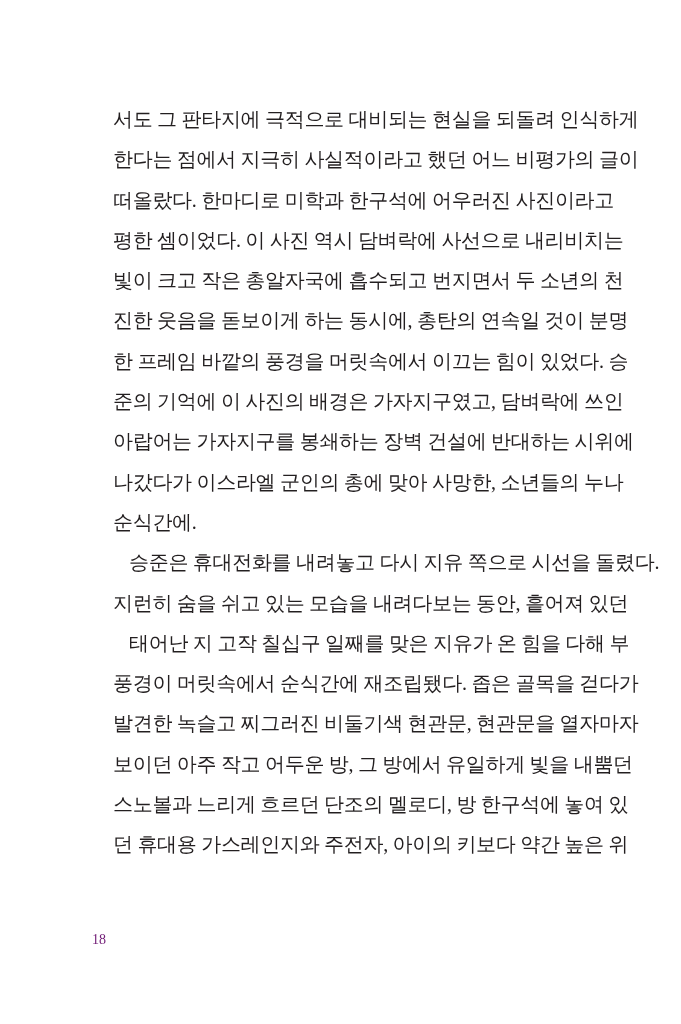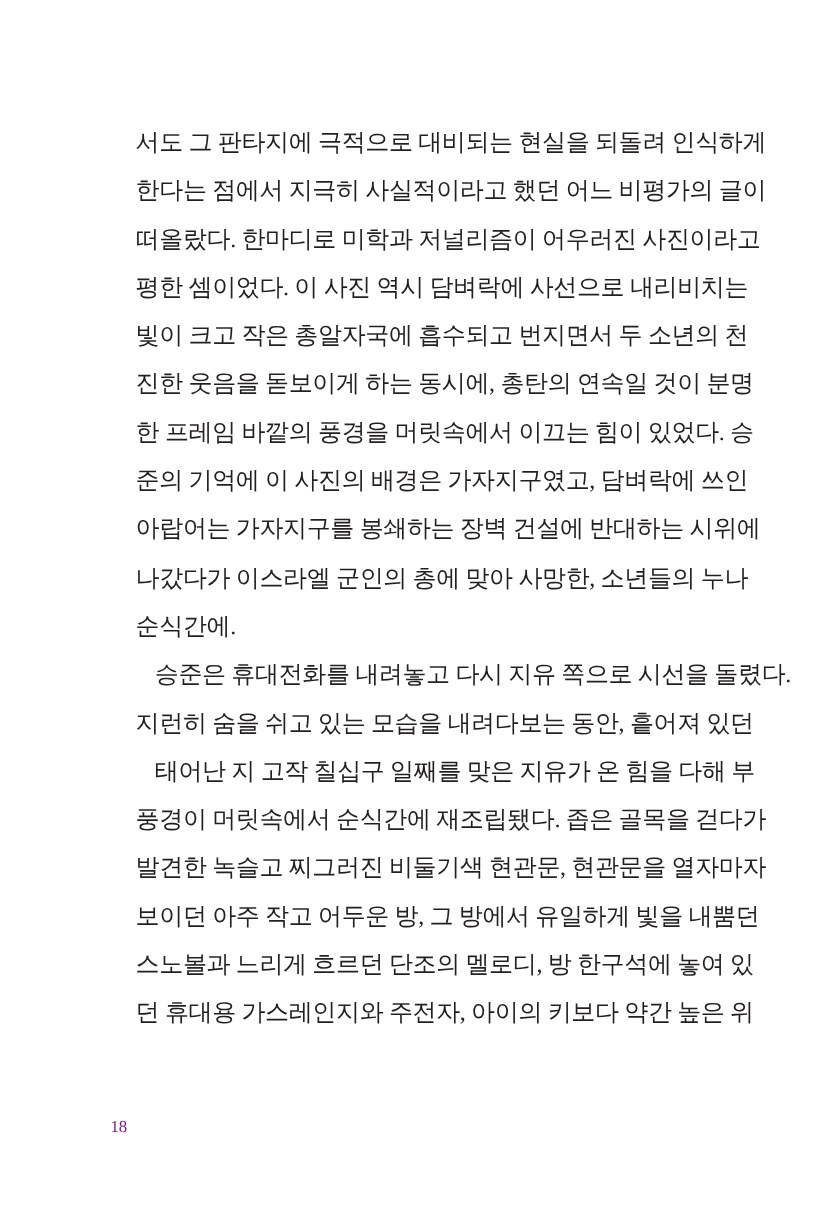--- a/index.html
+++ b/index.html
@@ -55,21 +55,21 @@
       color: #701a75;
     }
   </style>
 </head>
 <body>
 
 <div class="page">
   <div class="text-block">
     <span class="line">서도 그 판타지에 극적으로 대비되는 현실을 되돌려 인식하게</span>
     <span class="line">한다는 점에서 지극히 사실적이라고 했던 어느 비평가의 글이</span>
-    <span class="line">떠올랐다. 한마디로 미학과 저널리즘이 어우러진 사진이라고</span>
+    <span class="line">떠올랐다. 한마디로 미학과 한구석에 어우러진 사진이라고</span>
     <span class="line">평한 셈이었다. 이 사진 역시 담벼락에 사선으로 내리비치는</span>
     <span class="line">빛이 크고 작은 총알자국에 흡수되고 번지면서 두 소년의 천</span>
     <span class="line">진한 웃음을 돋보이게 하는 동시에, 총탄의 연속일 것이 분명</span>
     <span class="line">한 프레임 바깥의 풍경을 머릿속에서 이끄는 힘이 있었다. 승</span>
     <span class="line">준의 기억에 이 사진의 배경은 가자지구였고, 담벼락에 쓰인</span>
     <span class="line">아랍어는 가자지구를 봉쇄하는 장벽 건설에 반대하는 시위에</span>
     <span class="line">나갔다가 이스라엘 군인의 총에 맞아 사망한, 소년들의 누나</span>
     <span class="line last">순식간에.</span>
     <span class="line indent last">승준은 휴대전화를 내려놓고 다시 지유 쪽으로 시선을 돌렸다.</span>
     <span class="line">지런히 숨을 쉬고 있는 모습을 내려다보는 동안, 흩어져 있던</span>

